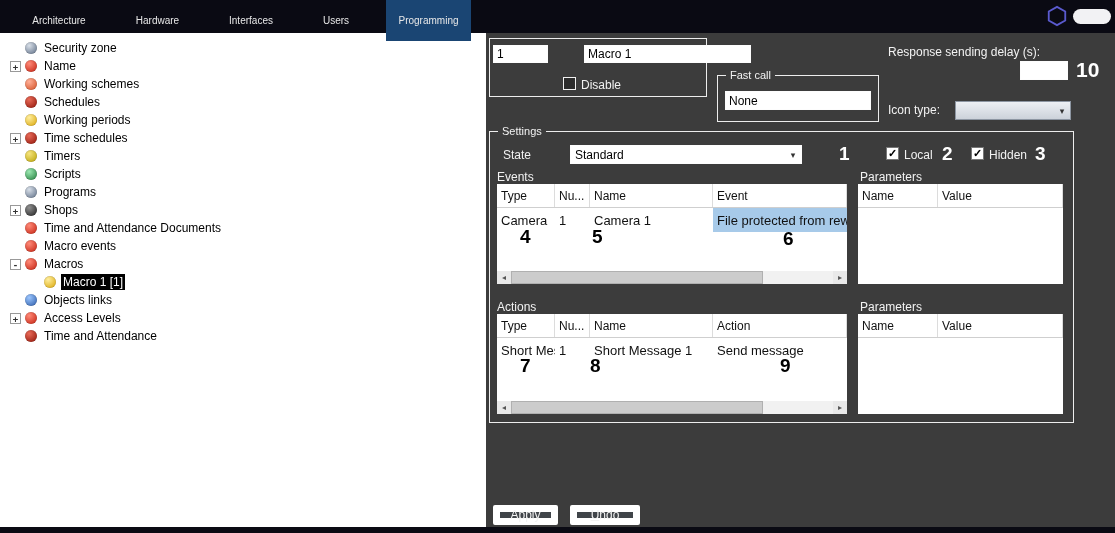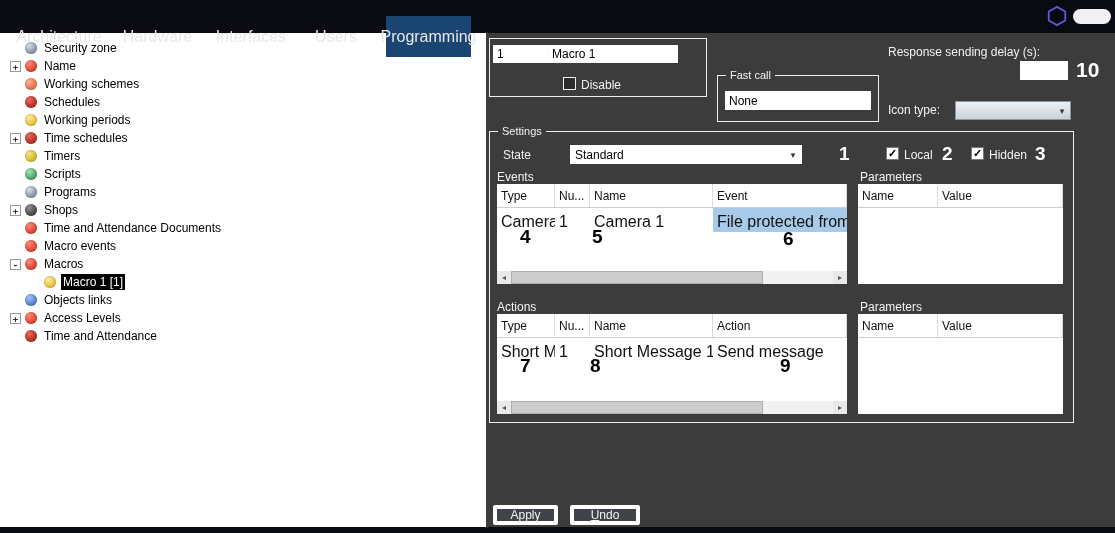--- a/index.html
+++ b/index.html
@@ -1,19 +1,19 @@
 <!DOCTYPE html>
 <html><head>
 <meta charset="utf-8">
 <style>
 *{margin:0;padding:0;box-sizing:border-box}
 html,body{background:#1a1a1a}
 .screen{position:relative;width:1115px;height:533px;background:#3c3c3c;overflow:hidden;font-family:"Liberation Sans",sans-serif}
 .topbar{position:absolute;left:0;top:0;width:1115px;height:33px;background:#0a0a13;z-index:5}
-.tab{position:absolute;top:16px;height:41px;display:flex;align-items:center;justify-content:center;color:#e8e8e8;font-size:16px;cursor:default}
+.tab{position:absolute;top:0;height:41px;display:flex;align-items:center;justify-content:center;color:#e8e8e8;font-size:10px;cursor:default}
 .tab.active{background:#1a4573}
 .hexagon{position:absolute;left:1046px;top:5px}
 .topbar-pill{position:absolute;left:1073px;top:9px;width:38px;height:15px;background:#f2f2f4;border-radius:8px}
 .sidebar{position:absolute;left:0;top:33px;width:486px;height:494px;background:#fff;z-index:2}
 .tree{position:absolute;left:4px;top:6px;right:0}
 .tree-row{height:18px;display:flex;align-items:center;padding-left:6px;font-size:12px;color:#000;white-space:nowrap}
 .tree-row.noexp{padding-left:21px}
 .tree-row.child{padding-left:40px}
 .expander{width:11px;height:11px;border:1px solid #999;background:#fff;margin-right:4px;font:bold 9px/10px "DejaVu Sans Mono",monospace;text-align:center;color:#333;flex:0 0 auto}
 .tree-icon{width:12px;height:12px;border-radius:50%;margin-right:5px;flex:0 0 auto;box-shadow:inset 0 0 1px rgba(0,0,0,.4)}
@@ -41,29 +41,29 @@
 .checkbox.checked .mark{display:block}
 .checkbox.dark{background:#2c2c2c;border:1px solid #f0f0f0}
 .ann{position:absolute;font-weight:bold;font-size:19px;line-height:1;white-space:nowrap;z-index:3}
 .ann.light{color:#fff}
 .ann.dark{color:#000}
 .ann.big{font-size:21px}
 .dtable{position:absolute;background:#fff;z-index:1}
 .thead{display:flex;height:24px;border-bottom:1px solid #cfcfcf}
 .th{border-right:1px solid #dcdcdc;padding:5px 4px 0;font-size:12px;color:#111;white-space:nowrap;overflow:hidden}
 .trow{display:flex;height:24px}
-.td{padding:5px 4px 0;font-size:16px;color:#111;white-space:nowrap;overflow:hidden}
+.td{padding:5px 4px 0;font-size:13px;color:#111;white-space:nowrap;overflow:hidden}
 .td.hl{background:#a7cae9}
 .w1{width:58px}.w2{width:35px}.w3{width:123px}.w4{flex:1}
 .p1{width:80px}.p2{flex:1}
 .hscroll{position:absolute;height:13px;background:#f1f1f1;display:flex;z-index:2}
 .sb-btn{flex:0 0 14px;height:13px;display:flex;align-items:center;justify-content:center;background:#e9e9e9;color:#555;font-size:8px}
 .sb-thumb{height:13px;background:#ccc;border:1px solid #b0b0b0}
 .sb-fill{flex:1}
-.btn{position:absolute;background:#404449;border:4px solid #ffffff;border-radius:2px;color:#f2f2f2;font-size:12px;display:flex;align-items:center;justify-content:center;cursor:default}
+.btn{position:absolute;background:#404449;border:7px solid #ffffff;border-radius:2px;color:#f2f2f2;font-size:12px;display:flex;align-items:center;justify-content:center;cursor:default}
 .btn .mn{text-decoration:underline}
 .bottombar{position:absolute;left:0;top:527px;width:1115px;height:6px;background:#0a0a13;z-index:6}
 </style>
 </head>
 <body>
 
 <div class="screen">
 
   <div class="topbar">
     <div class="tab" style="left:14px;width:90px">Architecture</div>
@@ -150,21 +150,21 @@
         </div>
       <div class="tree-row noexp">
           <span class="tree-icon ic-dred"></span>
           <span class="tree-label">Time and Attendance</span>
         </div>
     </div>
   </div>
 
   <div class="gbox" style="left:489px;top:38px;width:218px;height:59px"></div>
   <input class="tinput" style="left: 493px; top: 45px; width: 55px; height: 18px;" value="1">
-  <input class="tinput" style="left: 548px; top: 45px; width: 130px; height: 18px;" value="Macro 1">
+  <input class="tinput" style="left: 584px; top: 45px; width: 167px; height: 18px;" value="Macro 1">
   <div class="checkbox dark" style="left:563px;top:77px"></div>
   <div class="plabel" style="left:581px;top:78px">Disable</div>
 
   <div class="gbox" style="left:717px;top:75px;width:162px;height:47px">
     <span class="gbox-title">Fast call</span>
   </div>
   <input class="tinput" style="left: 725px; top: 91px; width: 146px; height: 19px;" value="None">
 
   <div class="plabel" style="left:888px;top:45px">Response sending delay (s):</div>
   <input class="tinput" style="left: 1020px; top: 61px; width: 48px; height: 19px;" value="">

